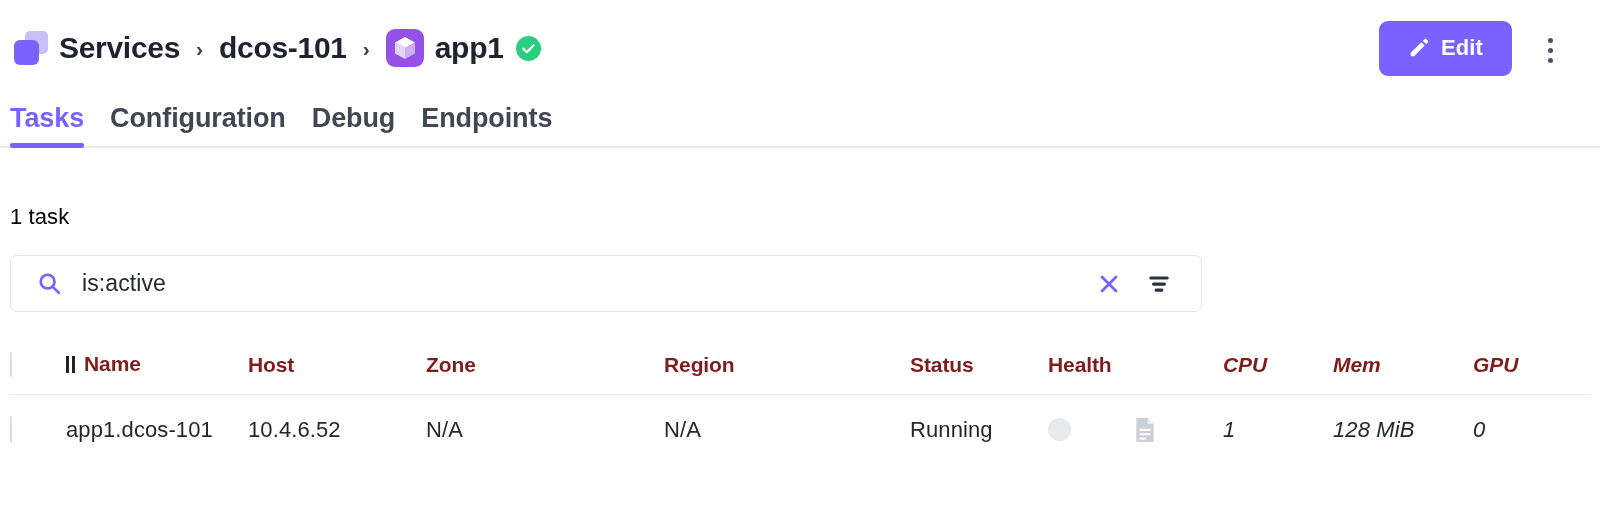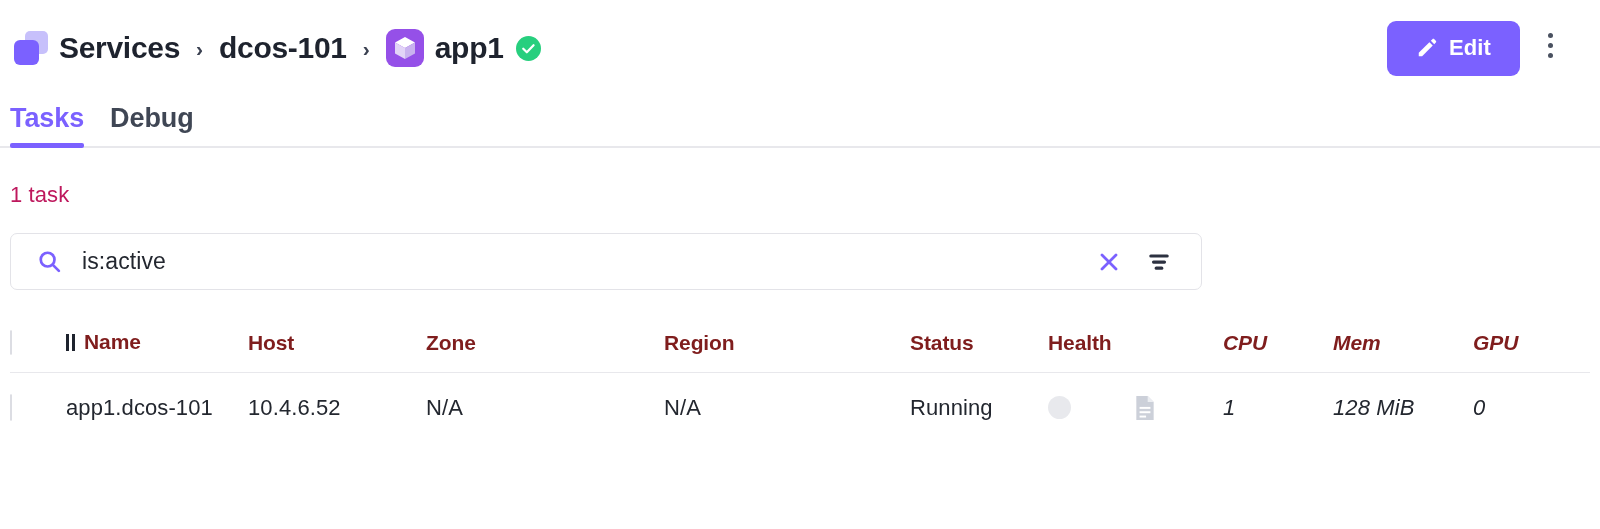--- a/index.html
+++ b/index.html
@@ -100,22 +100,22 @@
     background: #27cf7e;
     display: flex;
     align-items: center;
     justify-content: center;
     flex: 0 0 25px;
     margin-left: 12px;
   }
 
   .header-actions {
     display: flex;
-    align-items: flex-start;
-    gap: 0;
+    align-items: flex-end;
+    gap: 8px;
     flex: 0 0 auto;
   }
   .edit-btn {
     display: flex;
     align-items: center;
     justify-content: center;
     gap: 11px;
     background: #7b61ff;
     color: #ffffff;
     border: none;
@@ -179,22 +179,22 @@
     border-radius: 2px;
     background: #7b61ff;
   }
 
   
   .content {
     padding: 0 10px;
   }
   .task-count {
     font-size: 22px;
-    color: #be185d;
-    padding-top: 34px;
+    color: #000000;
+    padding-top: 56px;
     padding-bottom: 0;
     letter-spacing: 0.1px;
   }
 
   .search-row {
     margin-top: 25px;
   }
   .search-box {
     display: flex;
     align-items: center;
@@ -356,21 +356,23 @@
       <div class="kebab">
         <span></span>
           <span></span>
           <span></span>
       </div>
     </div>
   </div>
 
   <div class="tabs">
     <div class="tab active">Tasks</div>
+    <div class="tab">Configuration</div>
     <div class="tab">Debug</div>
+    <div class="tab">Endpoints</div>
   </div>
 
   <div class="content">
 
     <div class="task-count">1 task</div>
 
     <div class="search-row">
       <div class="search-box">
         <span class="magnifier">
           <svg width="25" height="25" viewBox="0 0 24 24" aria-hidden="true">

